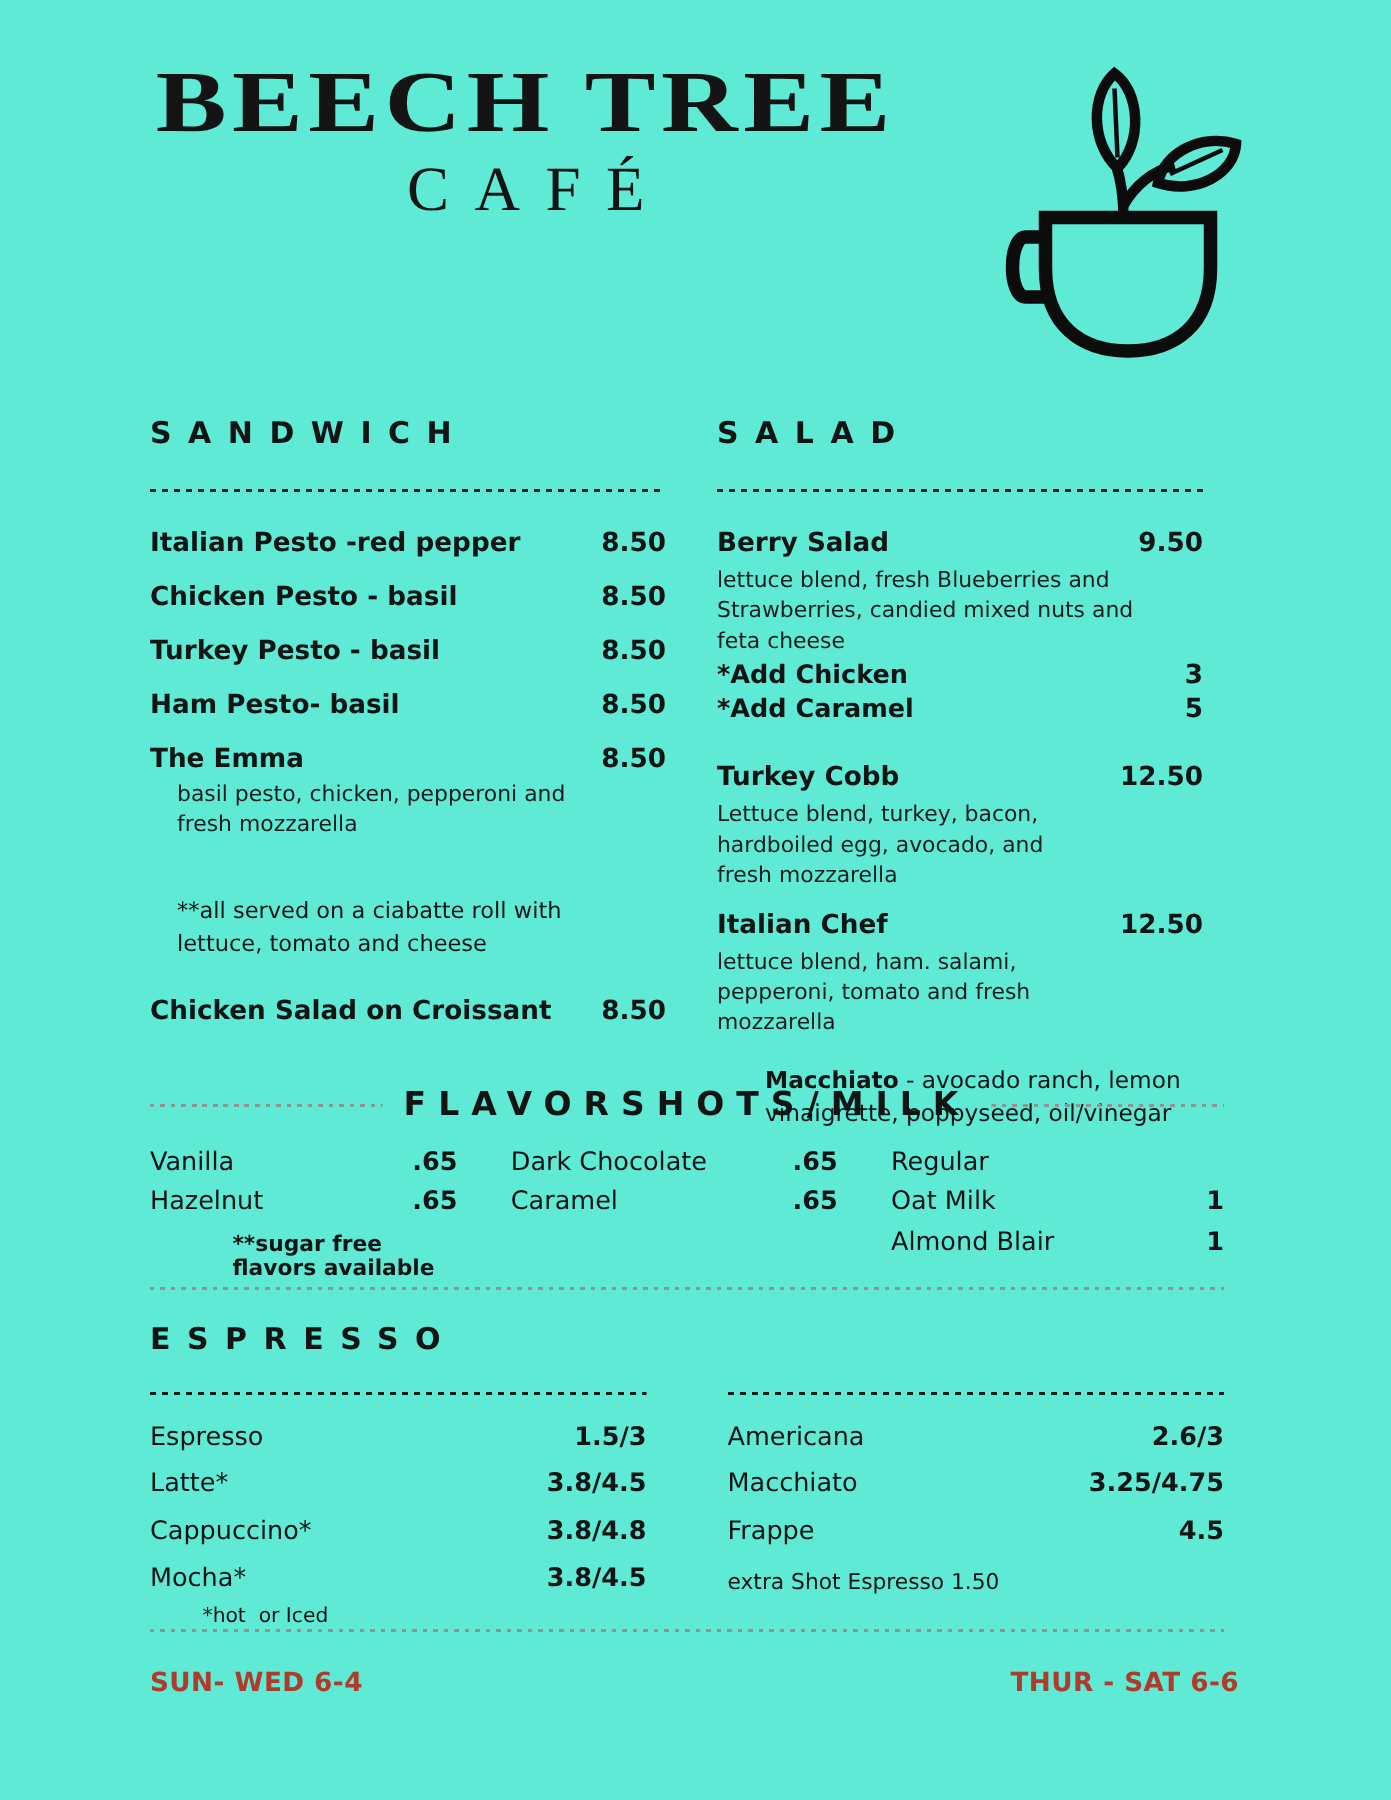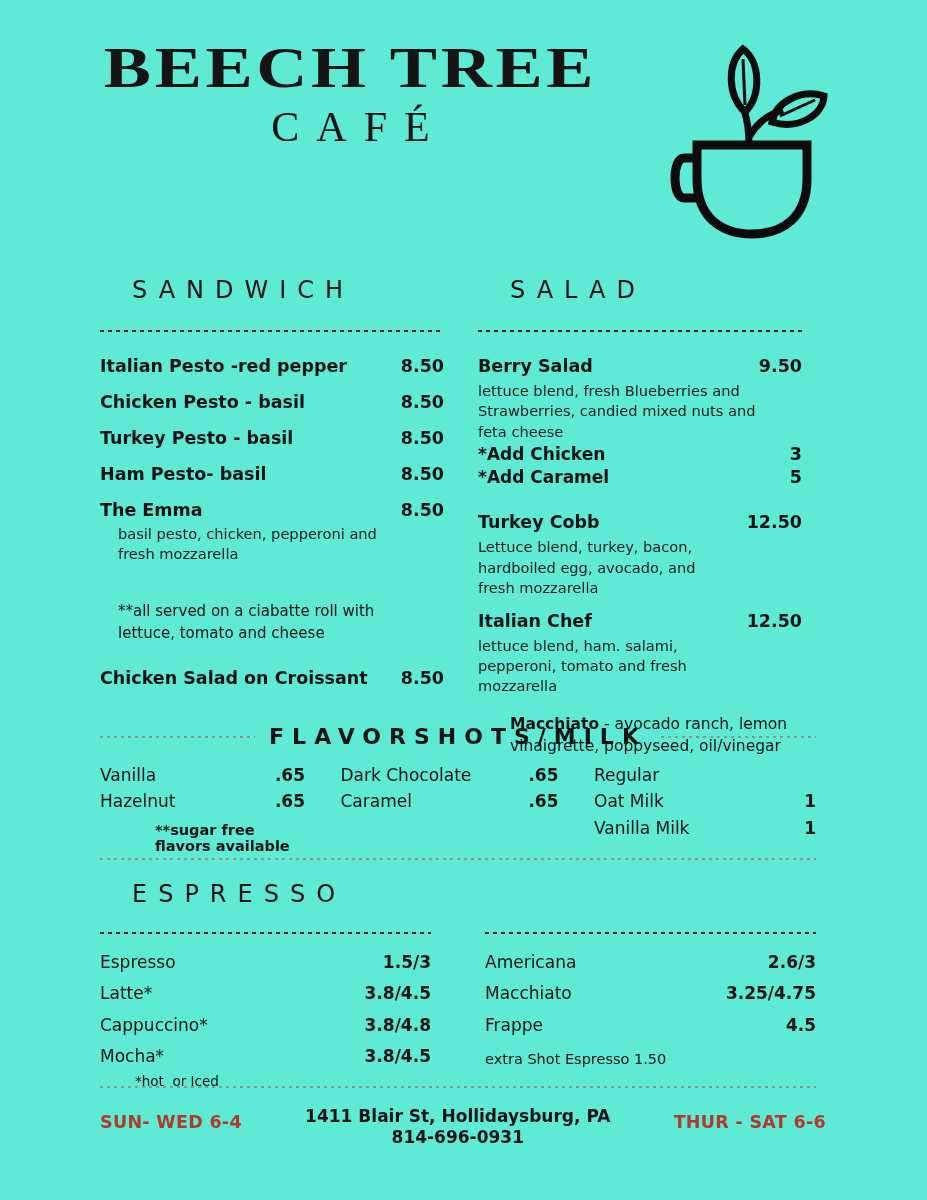--- a/index.html
+++ b/index.html
@@ -20,21 +20,21 @@
     white-space:nowrap;
   }
   .brand-sub {
     font-family:"Liberation Serif", serif; font-weight:400;
     font-size:42px; letter-spacing:17px; margin-top:4px; text-indent:17px;
   }
   .logo { position:absolute; left:645px; top:32px; width:200px; height:210px; }
   .logo svg { width:100%; height:100%; }
 
   
-  .sec-title { font-size:24px; font-weight:400; letter-spacing:11px; white-space:nowrap;margin-left:32px; }
+  .sec-title { font-size:20px; font-weight:700; letter-spacing:11px; white-space:nowrap; }
   .dash-black { height:2px; background:repeating-linear-gradient(90deg,#1c1c1c 0 4px,transparent 4px 8px); }
   .dash-gray  { height:2px; background:repeating-linear-gradient(90deg,#929292 0 3px,transparent 3px 7px); }
   .hrline { position:absolute; left:100px; width:716px; }
 
   .mi { display:flex; justify-content:space-between; align-items:baseline; font-size:17.5px; font-weight:600; line-height:1.2; }
   .mi .price { font-weight:700; font-size:17.5px; white-space:nowrap;text-align:center; }
   .desc { font-size:14.6px; font-weight:400; line-height:1.4; color:#1d1d1d; }
 
   
   .col-left  { position:absolute; left:100px; top:276px; width:344px; }
@@ -201,21 +201,21 @@
       <div>
         <div class="fr">
           <span>Regular</span>
           <span class="price"></span>
         </div>
         <div class="fr">
           <span>Oat Milk</span>
           <span class="price">1</span>
         </div>
         <div class="fr">
-          <span>Vanilla Milk</span>
+          <span>Almond Blair</span>
           <span class="price">1</span>
         </div>
       </div>
     </div>
   </section>
 
   <div class="hrline dash-gray" style="top:858px;"></div>
 
   <section class="espresso">
     <h2 class="sec-title">ESPRESSO</h2>
@@ -256,20 +256,16 @@
         </div>
         <p class="esp-note-r">extra Shot Espresso 1.50</p>
       </div>
     </div>
   </section>
 
   <div class="hrline dash-gray" style="top:1086px;"></div>
 
   <footer class="footer">
     <div class="hours">SUN- WED 6-4</div>
-    <div class="addr">
-      <div>1411 Blair St, Hollidaysburg, PA</div>
-      <div>814-696-0931</div>
-    </div>
     <div class="hours">THUR - SAT 6-6</div>
   </footer>
 
 </div>
 
 </body></html>

